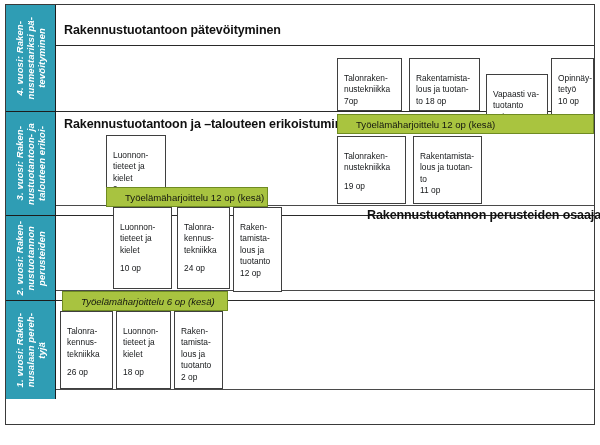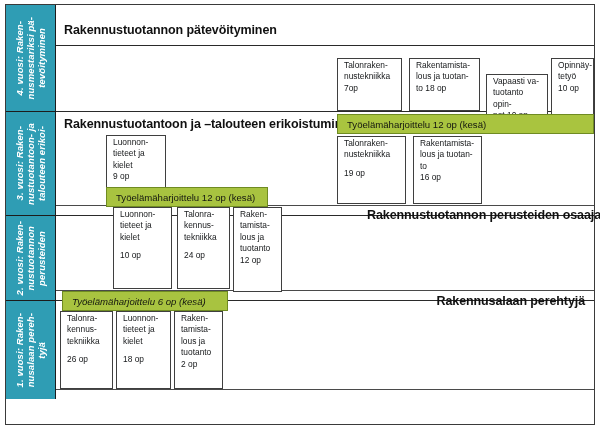--- a/index.html
+++ b/index.html
@@ -89,39 +89,39 @@
   }
   .sect-head.left{justify-content:flex-start;padding-left:7px;}
   .sect-head.right{justify-content:flex-end;padding-right:9px;}
 
   
   .course{
     position:absolute;
     box-sizing:border-box;
     background:#ffffff;
     border:1px solid #3f3f3f;
-    padding:1px 5px 3px 6px;
+    padding:14px 5px 3px 6px;
     font-size:8.4px;
     line-height:11.4px;
     color:#16181a;
     overflow:hidden;
   }
   .course .nm{display:block;}
   .course .op{display:block;}
   .course .sp{display:block;height:7px;}
 
   
   .greenbar{
     position:absolute;
     box-sizing:border-box;
     background:#a8c340;
     border:1px solid #6f8b22;
     display:flex;
     align-items:center;
-    padding-left:9px;
+    padding-left:18px;
     font-size:9.6px;
     color:#14160f;
     white-space:nowrap;
     letter-spacing:0px;
   }
   .greenbar.wide{background:#a9c43f;}
 </style>
 </head>
 <body>
 
@@ -173,27 +173,26 @@
   </div>
 
   <div class="yearcol" style="left:6px;top:301px;width:50px;height:98px;border-bottom:none;">
     <div class="vtxt">
       <div class="vline">1. vuosi: Raken-</div>
       <div class="vline">nusalaan pereh-</div>
       <div class="vline">tyjä</div>
     </div>
   </div>
 
-  <div class="sect-head left" style="left:57px;top:17px;width:400px;height:26px;">Rakennustuotannon pätevöityminen</div>
+  <div class="sect-head left" style="left:57px;top:17px;width:400px;height:26px;">Rakennustuotantoon pätevöityminen</div>
 
   <div class="sect-head left" style="left:57px;top:113px;width:290px;height:22px;">Rakennustuotantoon ja –talouteen erikoistuminen</div>
 
   <div class="sect-head right" style="left:316px;top:205px;width:294px;height:20px;">Rakennustuotannon perusteiden osaaja</div>
 
-  <div class="sect-head right" style="left:330px;top:291px;width:264px;height:20px;">Rakennusalaan perehtyjä</div>
 
   <div class="course" style="left:337px;top:58px;width:65px;height:53px;">
     <span class="nm">Talonraken-</span>
     <span class="nm">nustekniikka</span>
     <span class="op">7op</span>
   </div>
   <div class="course" style="left:409px;top:58px;width:71px;height:53px;">
     <span class="nm">Rakentamista-</span>
     <span class="nm">lous ja tuotan-</span>
     <span class="nm">to 18 op</span>
@@ -223,21 +222,21 @@
   <div class="course" style="left:337px;top:136px;width:69px;height:68px;">
     <span class="nm">Talonraken-</span>
     <span class="nm">nustekniikka</span>
     <span class="sp"></span>
     <span class="op">19 op</span>
   </div>
   <div class="course" style="left:413px;top:136px;width:69px;height:68px;">
     <span class="nm">Rakentamista-</span>
     <span class="nm">lous ja tuotan-</span>
     <span class="nm">to</span>
-    <span class="op">16 op</span>
+    <span class="op">11 op</span>
   </div>
 
   <div class="course" style="left:113px;top:207px;width:59px;height:82px;">
     <span class="nm">Luonnon-</span>
     <span class="nm">tieteet ja</span>
     <span class="nm">kielet</span>
     <span class="sp"></span>
     <span class="op">10 op</span>
   </div>
   <div class="course" style="left:177px;top:207px;width:53px;height:82px;">

